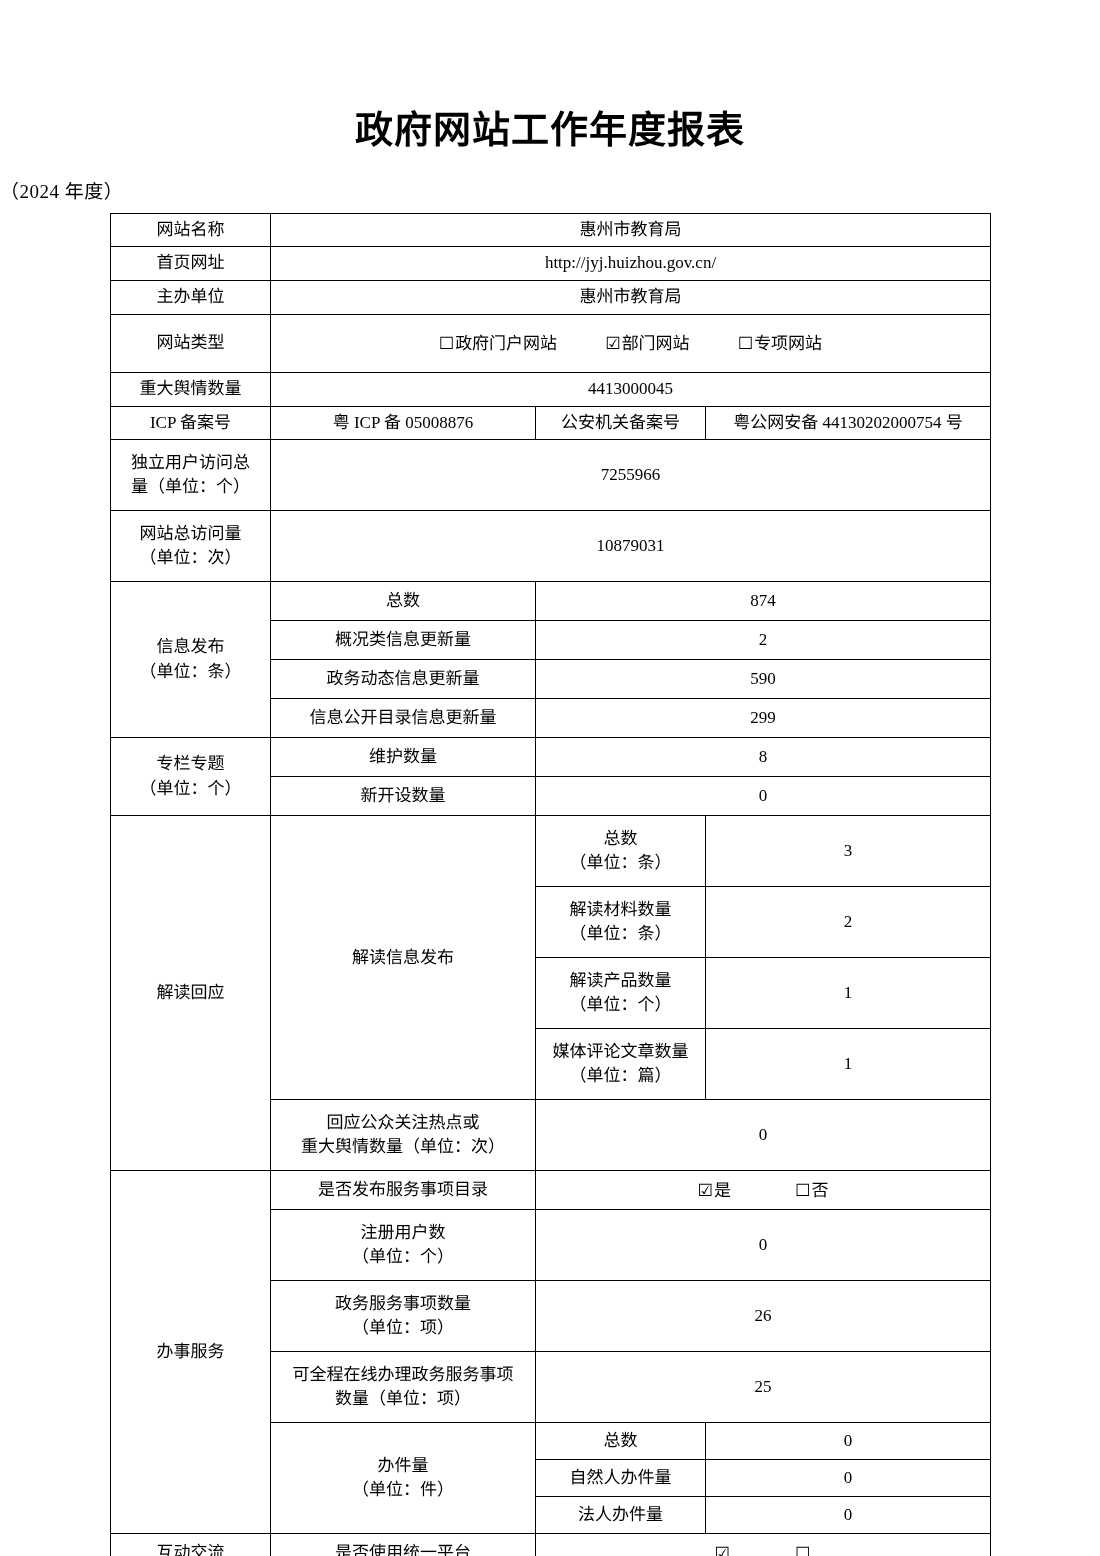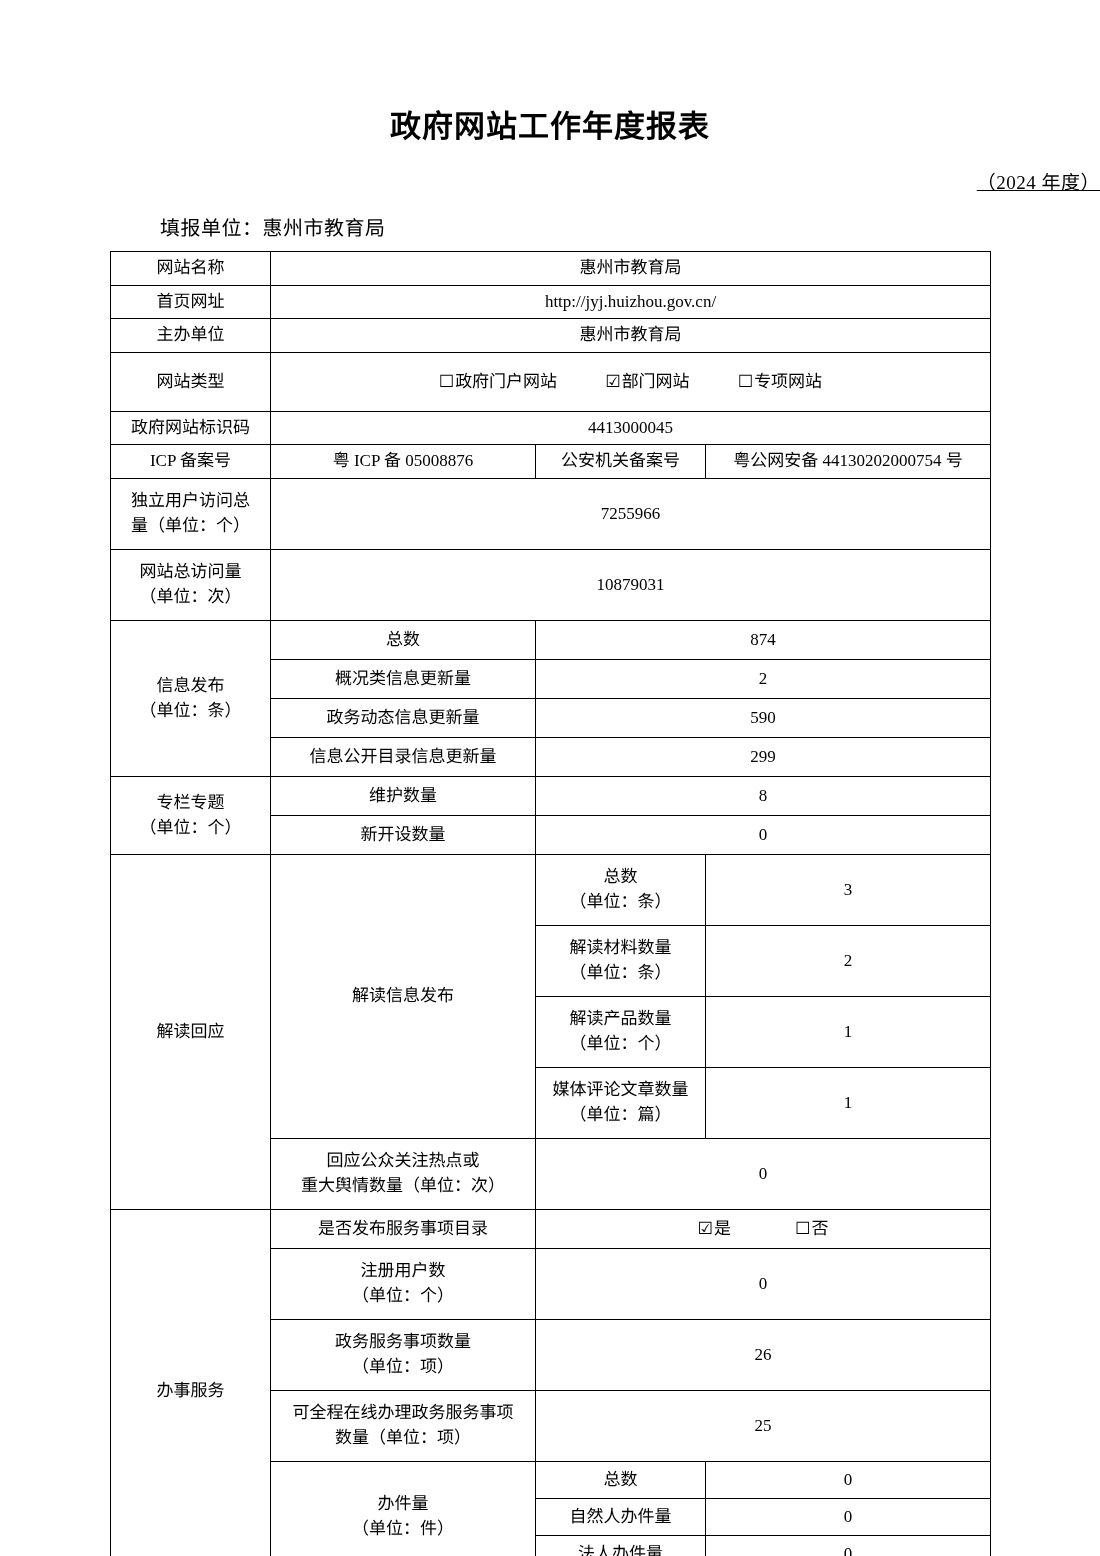--- a/index.html
+++ b/index.html
@@ -16,34 +16,33 @@
     position: relative;
     overflow: hidden;
   }
   .page {
     width: 1100px;
     height: 1556px;
     position: relative;
   }
   .doc-title {
     text-align: center;
-    font-size: 31px;
+    font-size: 38px;
     font-weight: bold;
     letter-spacing: 1px;
     margin: 0;
     padding-top: 108px;
     line-height: 1.2;
   }
   .doc-subtitle {
-    text-align: right;
+    text-align: left;
     font-size: 19px;
     margin: 0;
     padding-top: 22px;
     letter-spacing: 0.5px;
-    text-decoration: underline;
   }
   .filer-line {
     font-size: 20px;
     margin: 0;
     padding-top: 18px;
     padding-left: 160px;
     letter-spacing: 0.5px;
   }
   table.report {
     border-collapse: collapse;
@@ -87,21 +86,20 @@
   .opts-yn .opt { margin: 0 30px; }
   .two-line { line-height: 1.5; }
 </style>
 </head>
 <body>
 
 <div class="page">
 
   <h1 class="doc-title">政府网站工作年度报表</h1>
   <p class="doc-subtitle">（2024 年度）</p>
-  <p class="filer-line">填报单位：惠州市教育局</p>
 
   <table class="report">
     <colgroup>
       <col style="width:160px">
       <col style="width:265px">
       <col style="width:170px">
       <col style="width:285px">
     </colgroup>
     <tbody>
 
@@ -125,21 +123,21 @@
         <td class="val" colspan="3">
           <span class="opts-wrap">
             <span class="opt"><span class="cb">☐</span><span>政府门户网站</span></span>
             <span class="opt"><span class="cb">☑</span><span>部门网站</span></span>
             <span class="opt"><span class="cb">☐</span><span>专项网站</span></span>
           </span>
         </td>
       </tr>
 
       <tr>
-        <td class="lbl">政府网站标识码</td>
+        <td class="lbl">重大舆情数量</td>
         <td class="val" colspan="3">4413000045</td>
       </tr>
 
       <tr>
         <td class="lbl">ICP 备案号</td>
         <td class="val left-pad">粤 ICP 备 05008876</td>
         <td class="lbl">公安机关备案号</td>
         <td class="val">粤公网安备 44130202000754 号</td>
       </tr>
 

